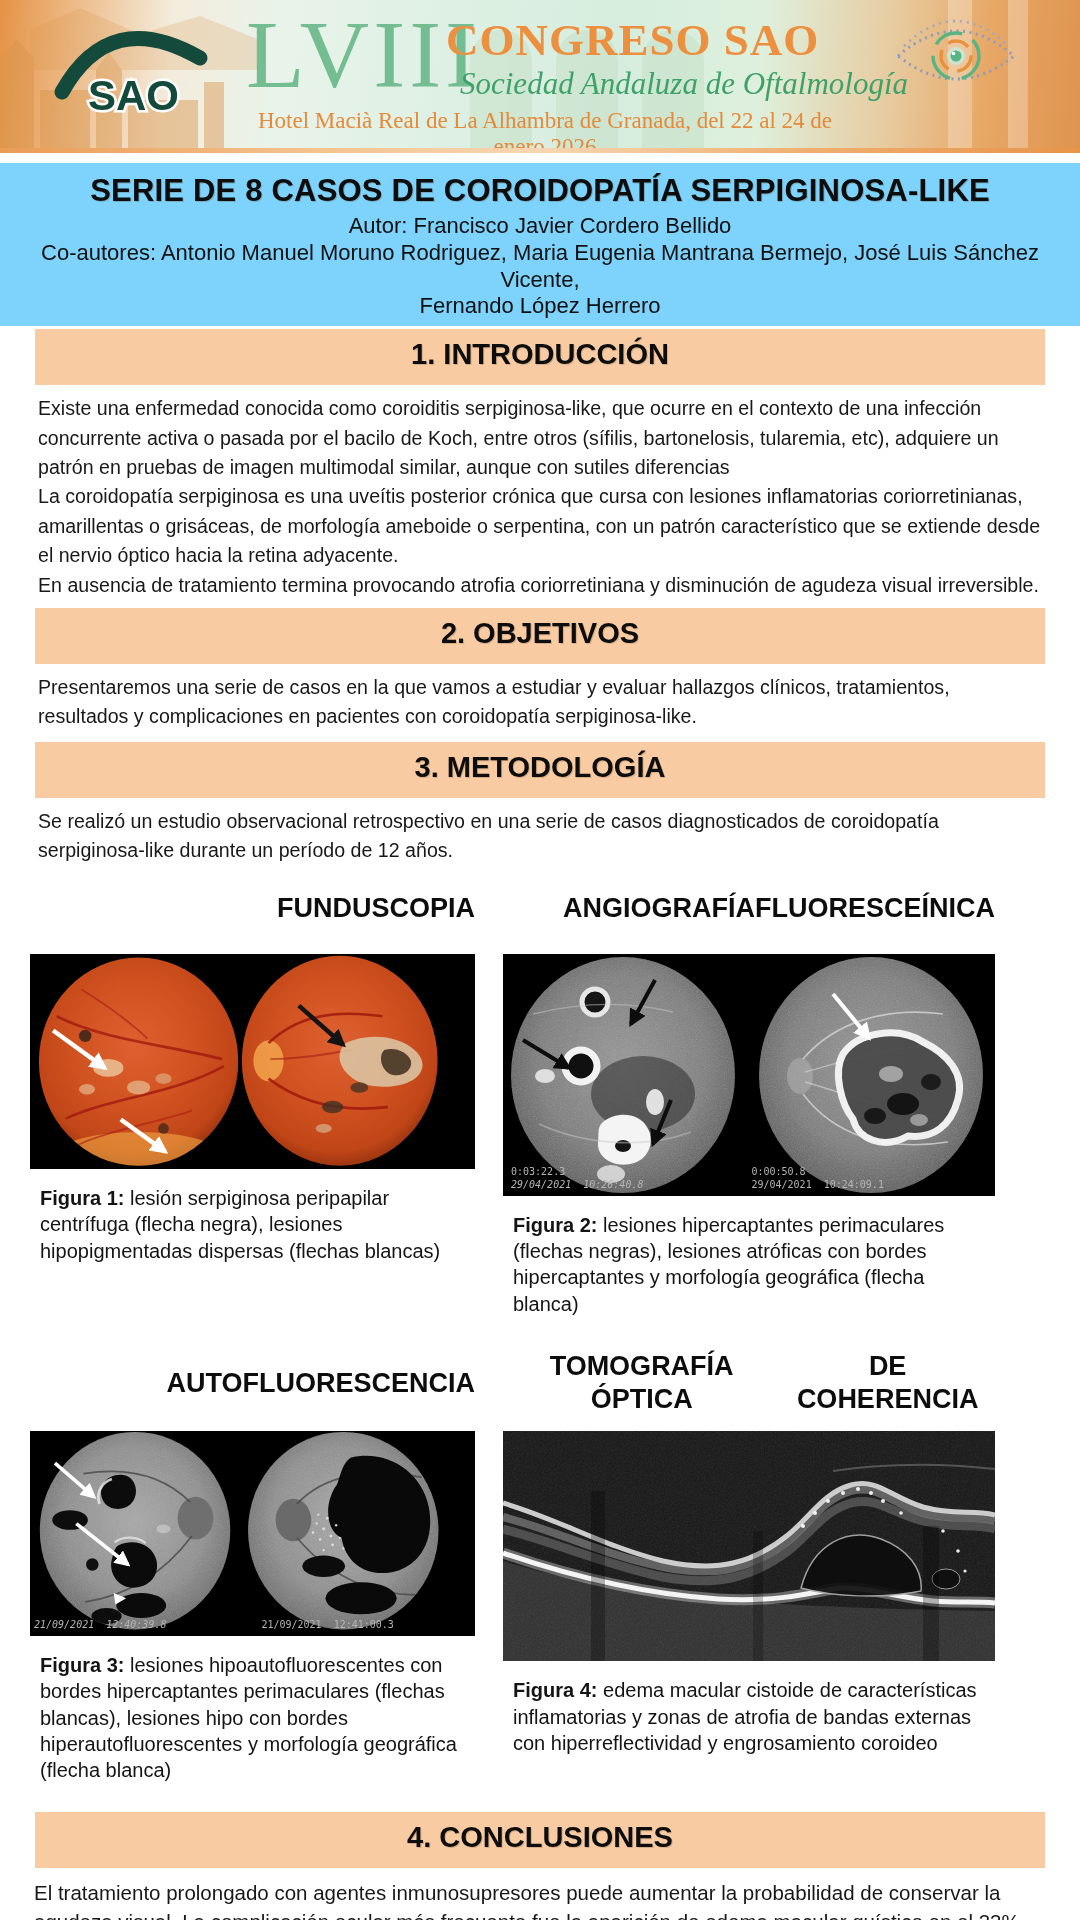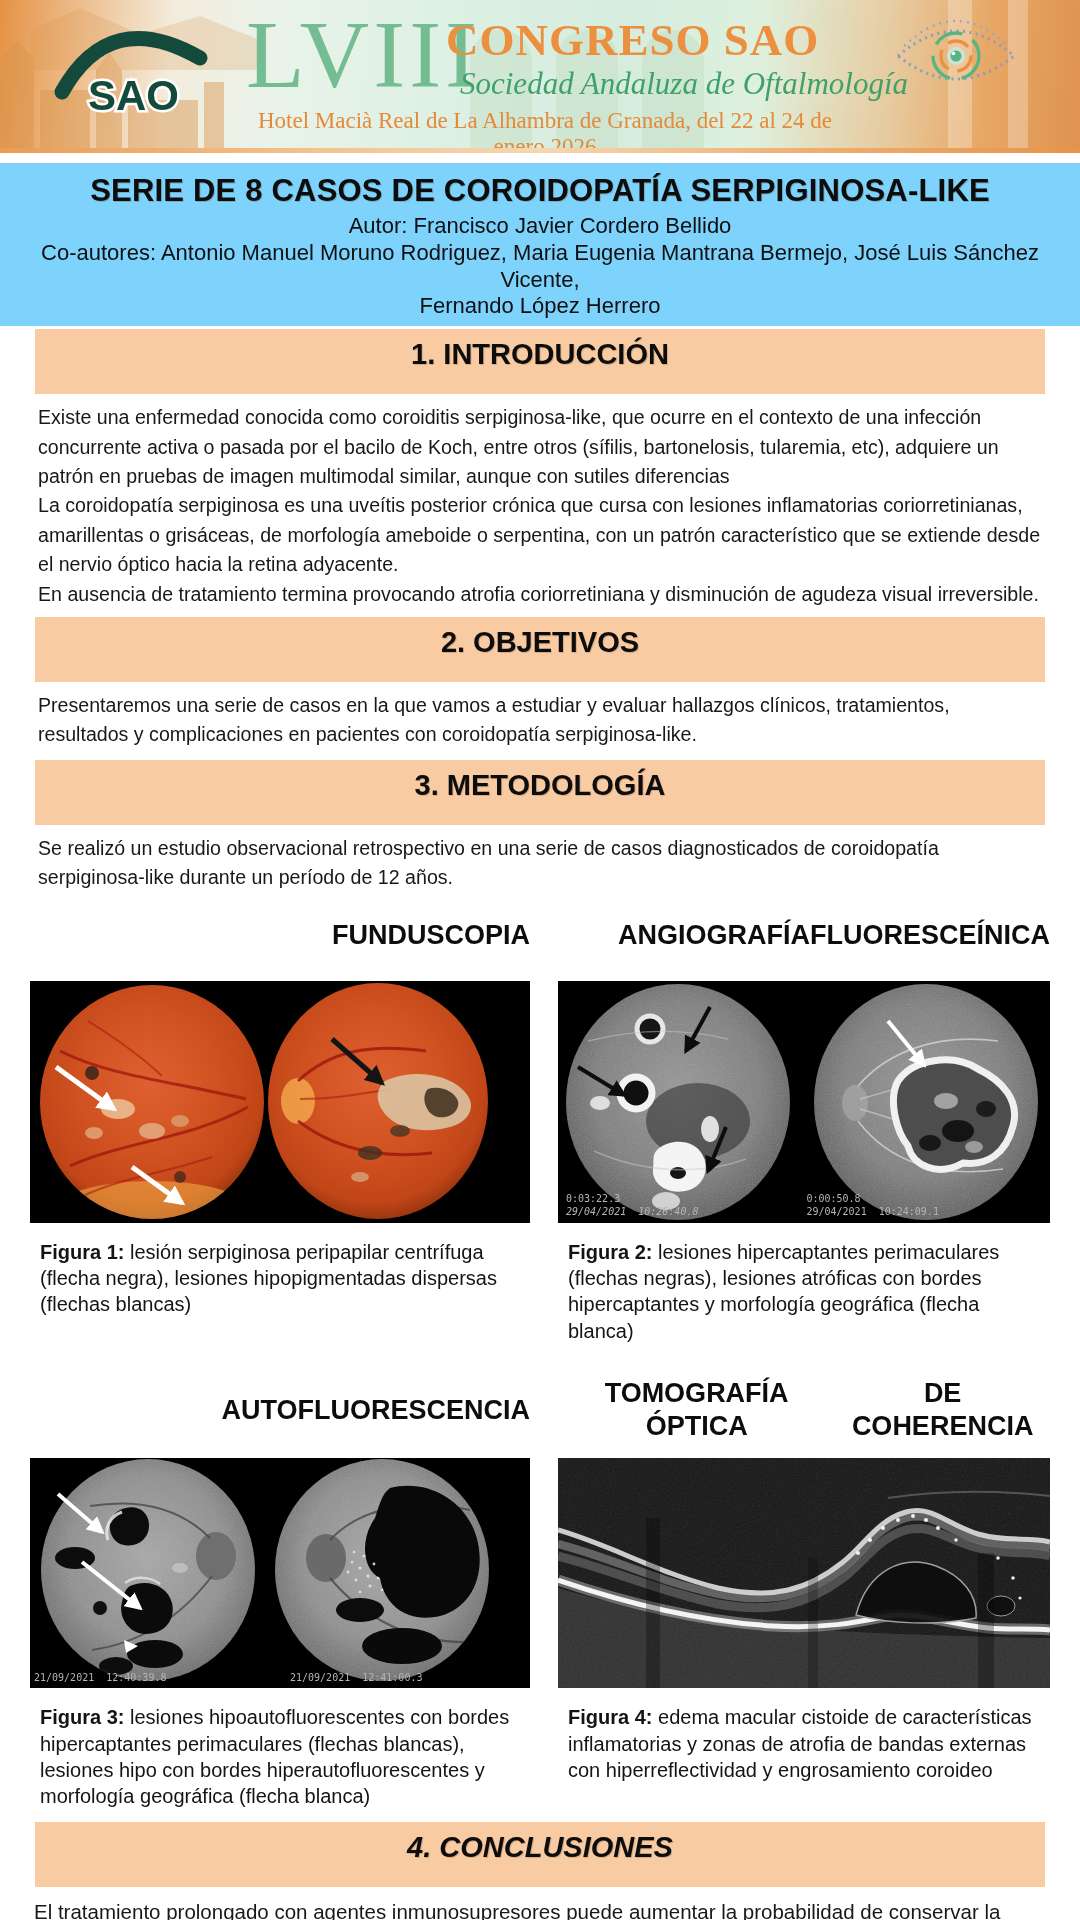--- a/index.html
+++ b/index.html
@@ -31,41 +31,41 @@
     background:linear-gradient(90deg,#ea9c54,#f4c38f 30%,#f6d6b2 50%,#efae6f 75%,#e89449);
   }
   .white-gap { height:10px; }
   
   .title-band { background:#7dd3fc; text-align:center; padding:8px 20px 6px; }
   .title-band h1 { margin:2px 0 4px; font-size:31px; letter-spacing:0.2px; color:#0d0d0d;
     text-shadow:1px 1px 0 rgba(90,60,30,0.25); }
   .author, .coauthors { font-size:22px; line-height:1.22; color:#101010; }
   
   .band { width:1010px; margin:3px auto 0; background:#f8cba3; text-align:center;
-    font-weight:bold; font-size:29px; padding:9px 0 23px; color:#0d0d0d;
+    font-weight:bold; font-size:29px; padding:9px 0 14px; color:#0d0d0d;
     text-shadow:1px 1px 0 rgba(90,60,30,0.22); }
   .body-block { margin:9px 38px 6px; }
   .body-text { font-size:19.6px; line-height:1.5; color:#181818; }
   
   .fig-row { display:flex; margin:4px 30px 0; gap:28px; }
   .fig-col { display:flex; flex-direction:column; }
-  .fig-col.l { width:500px; }
+  .fig-col.l { width:445px; }
   .fig-col.r { width:492px; }
   .fig-heading { height:82px; display:flex; flex-direction:row; justify-content:flex-end;
     align-items:center; font-weight:bold; font-size:27px; line-height:1.22; text-align:center;
     color:#0d0d0d; padding-bottom:8px; }
   .row2 .fig-heading { height:88px; }
   .img-wrap { position:relative; width:100%; line-height:0;border-radius:28px; }
   .medimg { display:block; width:100%; height:auto; background:#000; }
   .ts { position:absolute; color:#b5b5b5; font-size:10px; line-height:1.35;
     font-family:"DejaVu Sans Mono", monospace; white-space:pre; }
   .caption { margin:16px 8px 0 10px; font-size:20px; line-height:1.32; color:#141414; }
   .caption b { font-weight:bold; }
   .row2 { margin-top:26px; }
-  .concl-band { margin-top:12px;font-style:italic; }
+  .concl-band { margin-top:28px; }
   .concl-text { margin:10px 34px 0; font-size:20.5px; line-height:1.42; }
 </style>
 </head>
 <body>
 
 <div class="poster">
 
   <header class="hdr">
 
     <svg class="hdr-sil" style="left:0;top:0" width="260" height="148" viewBox="0 0 260 148">
@@ -352,21 +352,21 @@
                 <circle cx="322" cy="104" r="1.3"></circle>
               <circle cx="340" cy="128" r="1.5"></circle>
                 <circle cx="330" cy="134" r="1.3"></circle>
                 <circle cx="348" cy="120" r="1.3"></circle>
               <circle cx="318" cy="114" r="1.4"></circle>
                 <circle cx="352" cy="132" r="1.3"></circle>
                 <circle cx="324" cy="94" r="1.2"></circle>
             </g>
           </g>
         </svg>
-        <span class="ts" style="left:4px;bottom:4px;">21/09/2021  12:40:39.8</span>
+        <span class="ts" style="left:4px;bottom:4px;font-style:italic;">21/09/2021  12:40:39.8</span>
         <span class="ts" style="left:52%;bottom:4px;">21/09/2021  12:41:00.3</span>
       </div>
       <p class="caption">
         <b>Figura 3:</b>
         <span>lesiones hipoautofluorescentes con bordes hipercaptantes perimaculares (flechas blancas), lesiones hipo con bordes hiperautofluorescentes y morfología geográfica (flecha blanca)</span>
       </p>
     </div>
 
     <div class="fig-col r">
       <div class="fig-heading">

